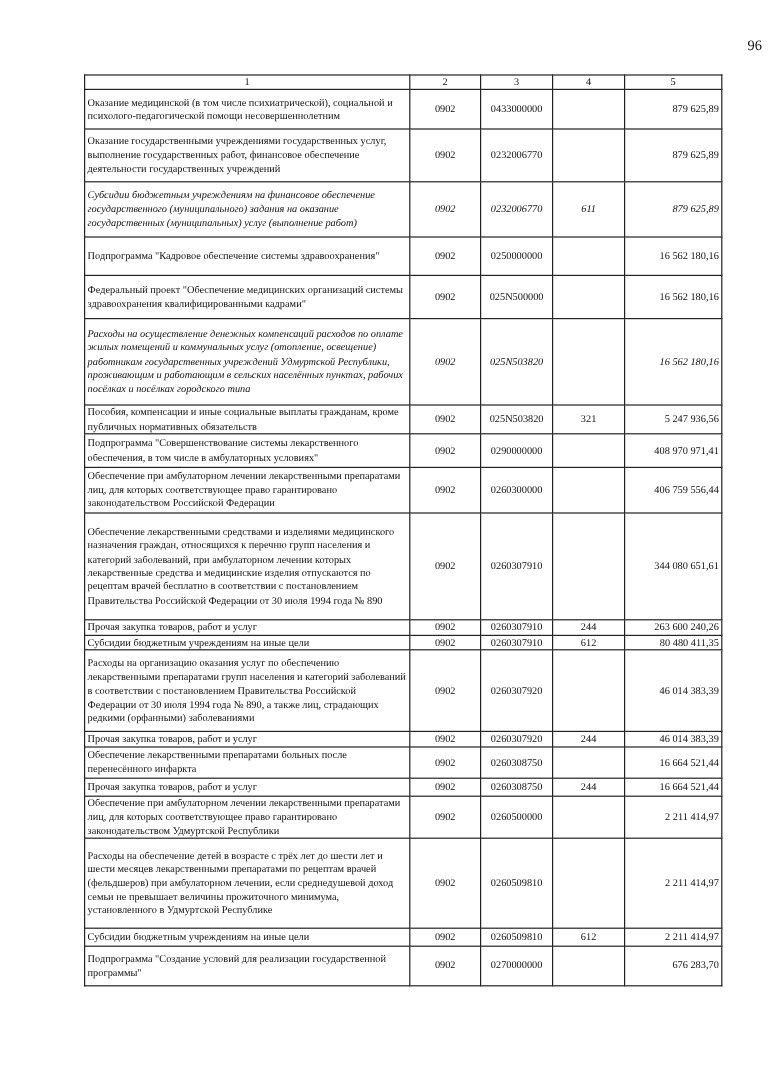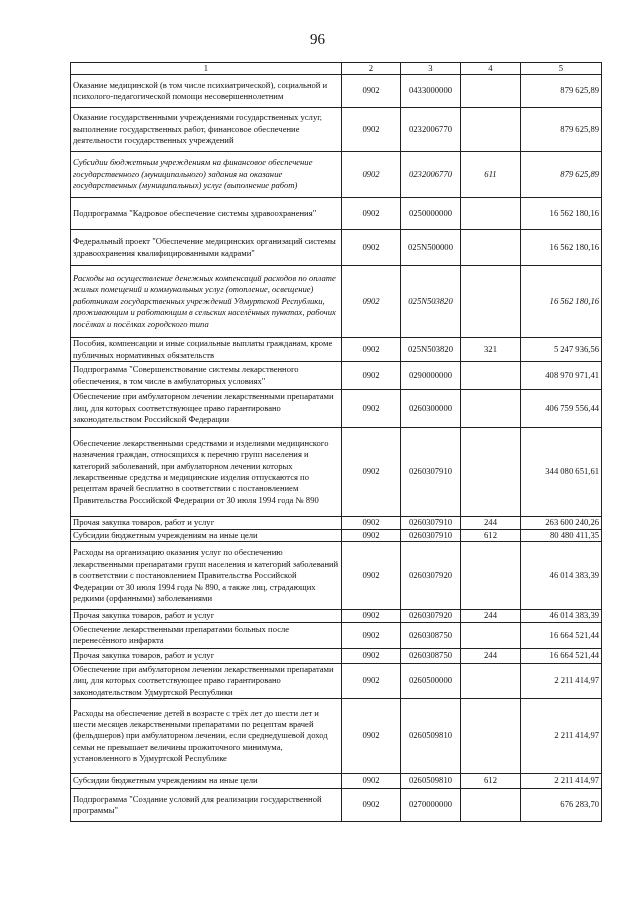--- a/index.html
+++ b/index.html
@@ -3,21 +3,21 @@
   <meta charset="utf-8">
   <style>
     html, body { margin: 0; padding: 0; background: #ffffff; }
     body {
       width: 640px; height: 905px; position: relative; overflow: hidden;
       font-family: "Liberation Serif", "DejaVu Serif", serif;
       color: #111;
     }
     .page-number {
       position: absolute; top: 31px; left: 0; width: 635px;
-      text-align: center; font-size: 15px;
+      text-align: right; font-size: 12px;
     }
     table.budget {
       position: absolute; top: 62px; left: 70px;
       width: 531px;
       border-collapse: collapse;
       table-layout: fixed;
       font-size: 8.6px;
       line-height: 11.4px;
     }
     table.budget td, table.budget th {

